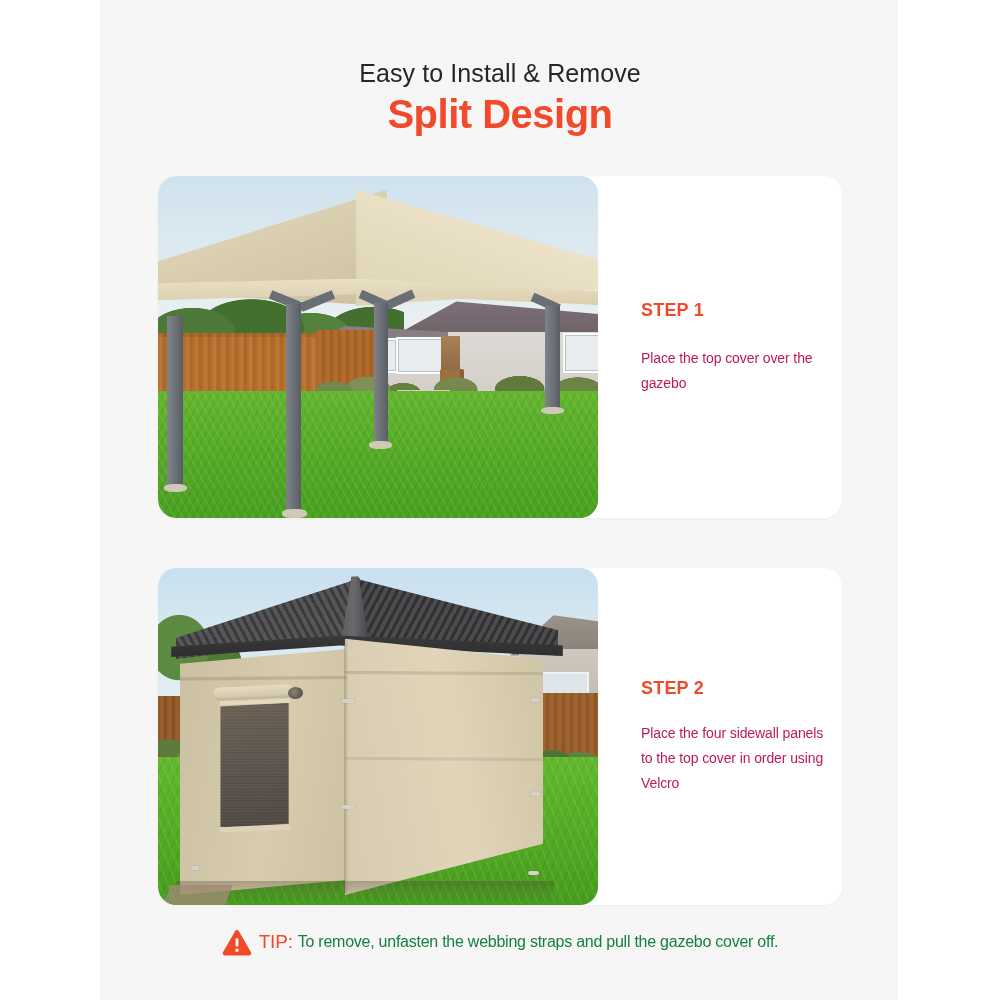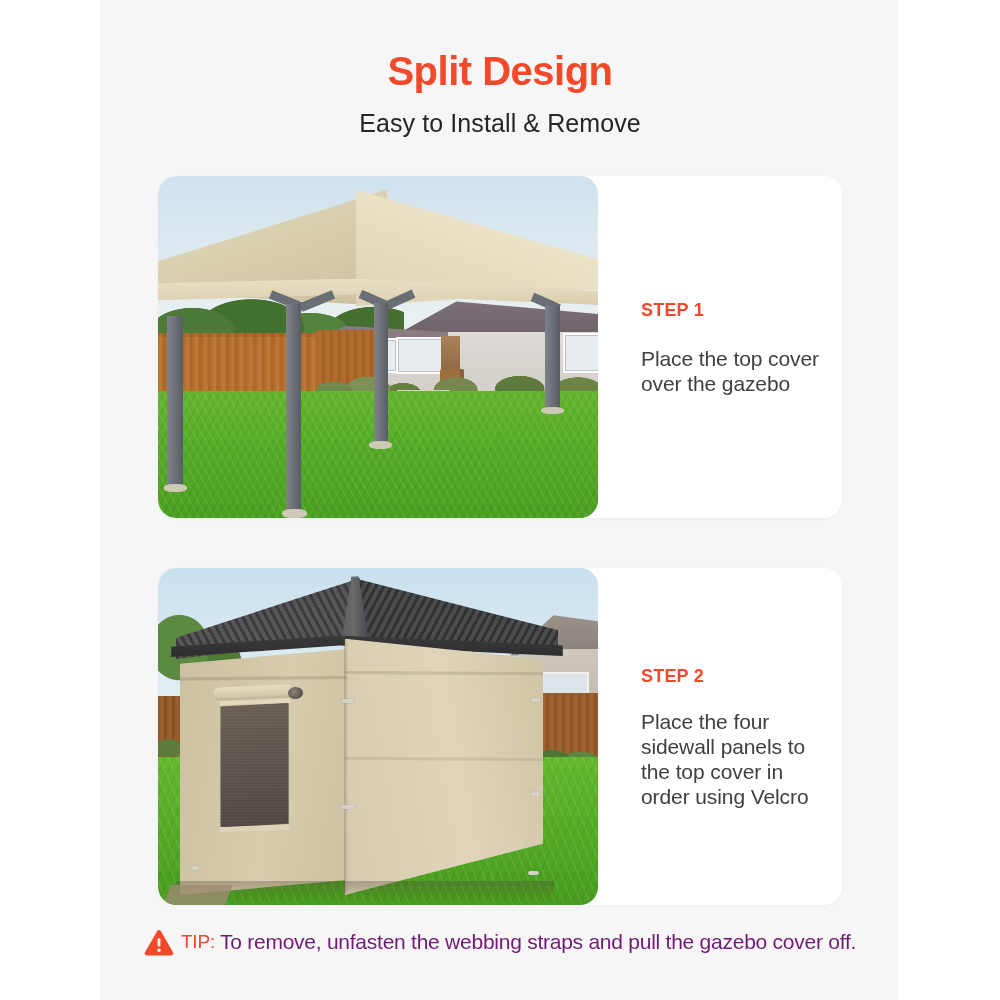--- a/index.html
+++ b/index.html
@@ -88,23 +88,23 @@
   }
   .step-label {
     font-size: 18px;
     font-weight: bold;
     color: #f2492a;
     letter-spacing: 0.2px;
     margin: 0 0 22px 0;
     line-height: 22px;
   }
   .step-desc {
-    font-size: 21px;
+    font-size: 14px;
     font-weight: 400;
-    color: #404040;
+    color: #be185d;
     line-height: 25px;
     margin: 0;
     letter-spacing: -0.1px;
   }
   #card-1 .step-label { margin-bottom: 25px; }
   #card-1 .step-desc  { }
 
   
   #tip {
     position: absolute;
@@ -124,22 +124,22 @@
     top: 1px;
   }
   #tip-label {
     font-size: 19px;
     color: #f2492a;
     font-weight: 400;
     margin-right: 5px;
     letter-spacing: -0.2px;
   }
   #tip-text {
-    font-size: 21px;
-    color: #701a75;
+    font-size: 16px;
+    color: #15803d;
     font-weight: 400;
     letter-spacing: -0.25px;
   }
 
   
   .sky {
     position: absolute; left: 0; top: 0; width: 100%; height: 52%;
     background: linear-gradient(180deg,#cfe2ee 0%, #dfeaf0 45%, #eef3f3 100%);
   }
   .p1-treeline {
@@ -422,22 +422,22 @@
   }
 </style>
 </head>
 <body>
 
 <div id="page">
 
   <div id="panel"></div>
 
   <div id="header">
+    <div id="subtitle">Easy to Install &amp; Remove</div>
     <div id="title">Split Design</div>
-    <div id="subtitle">Easy to Install &amp; Remove</div>
   </div>
 
   <div class="card" id="card-1">
 
     <div class="photo">
       <div class="sky"></div>
       <div class="p1-treeline"></div>
       <div class="p1-house-roof"></div>
       <div class="p1-house-wall"></div>
       <div class="p1-house-porchroof"></div>

